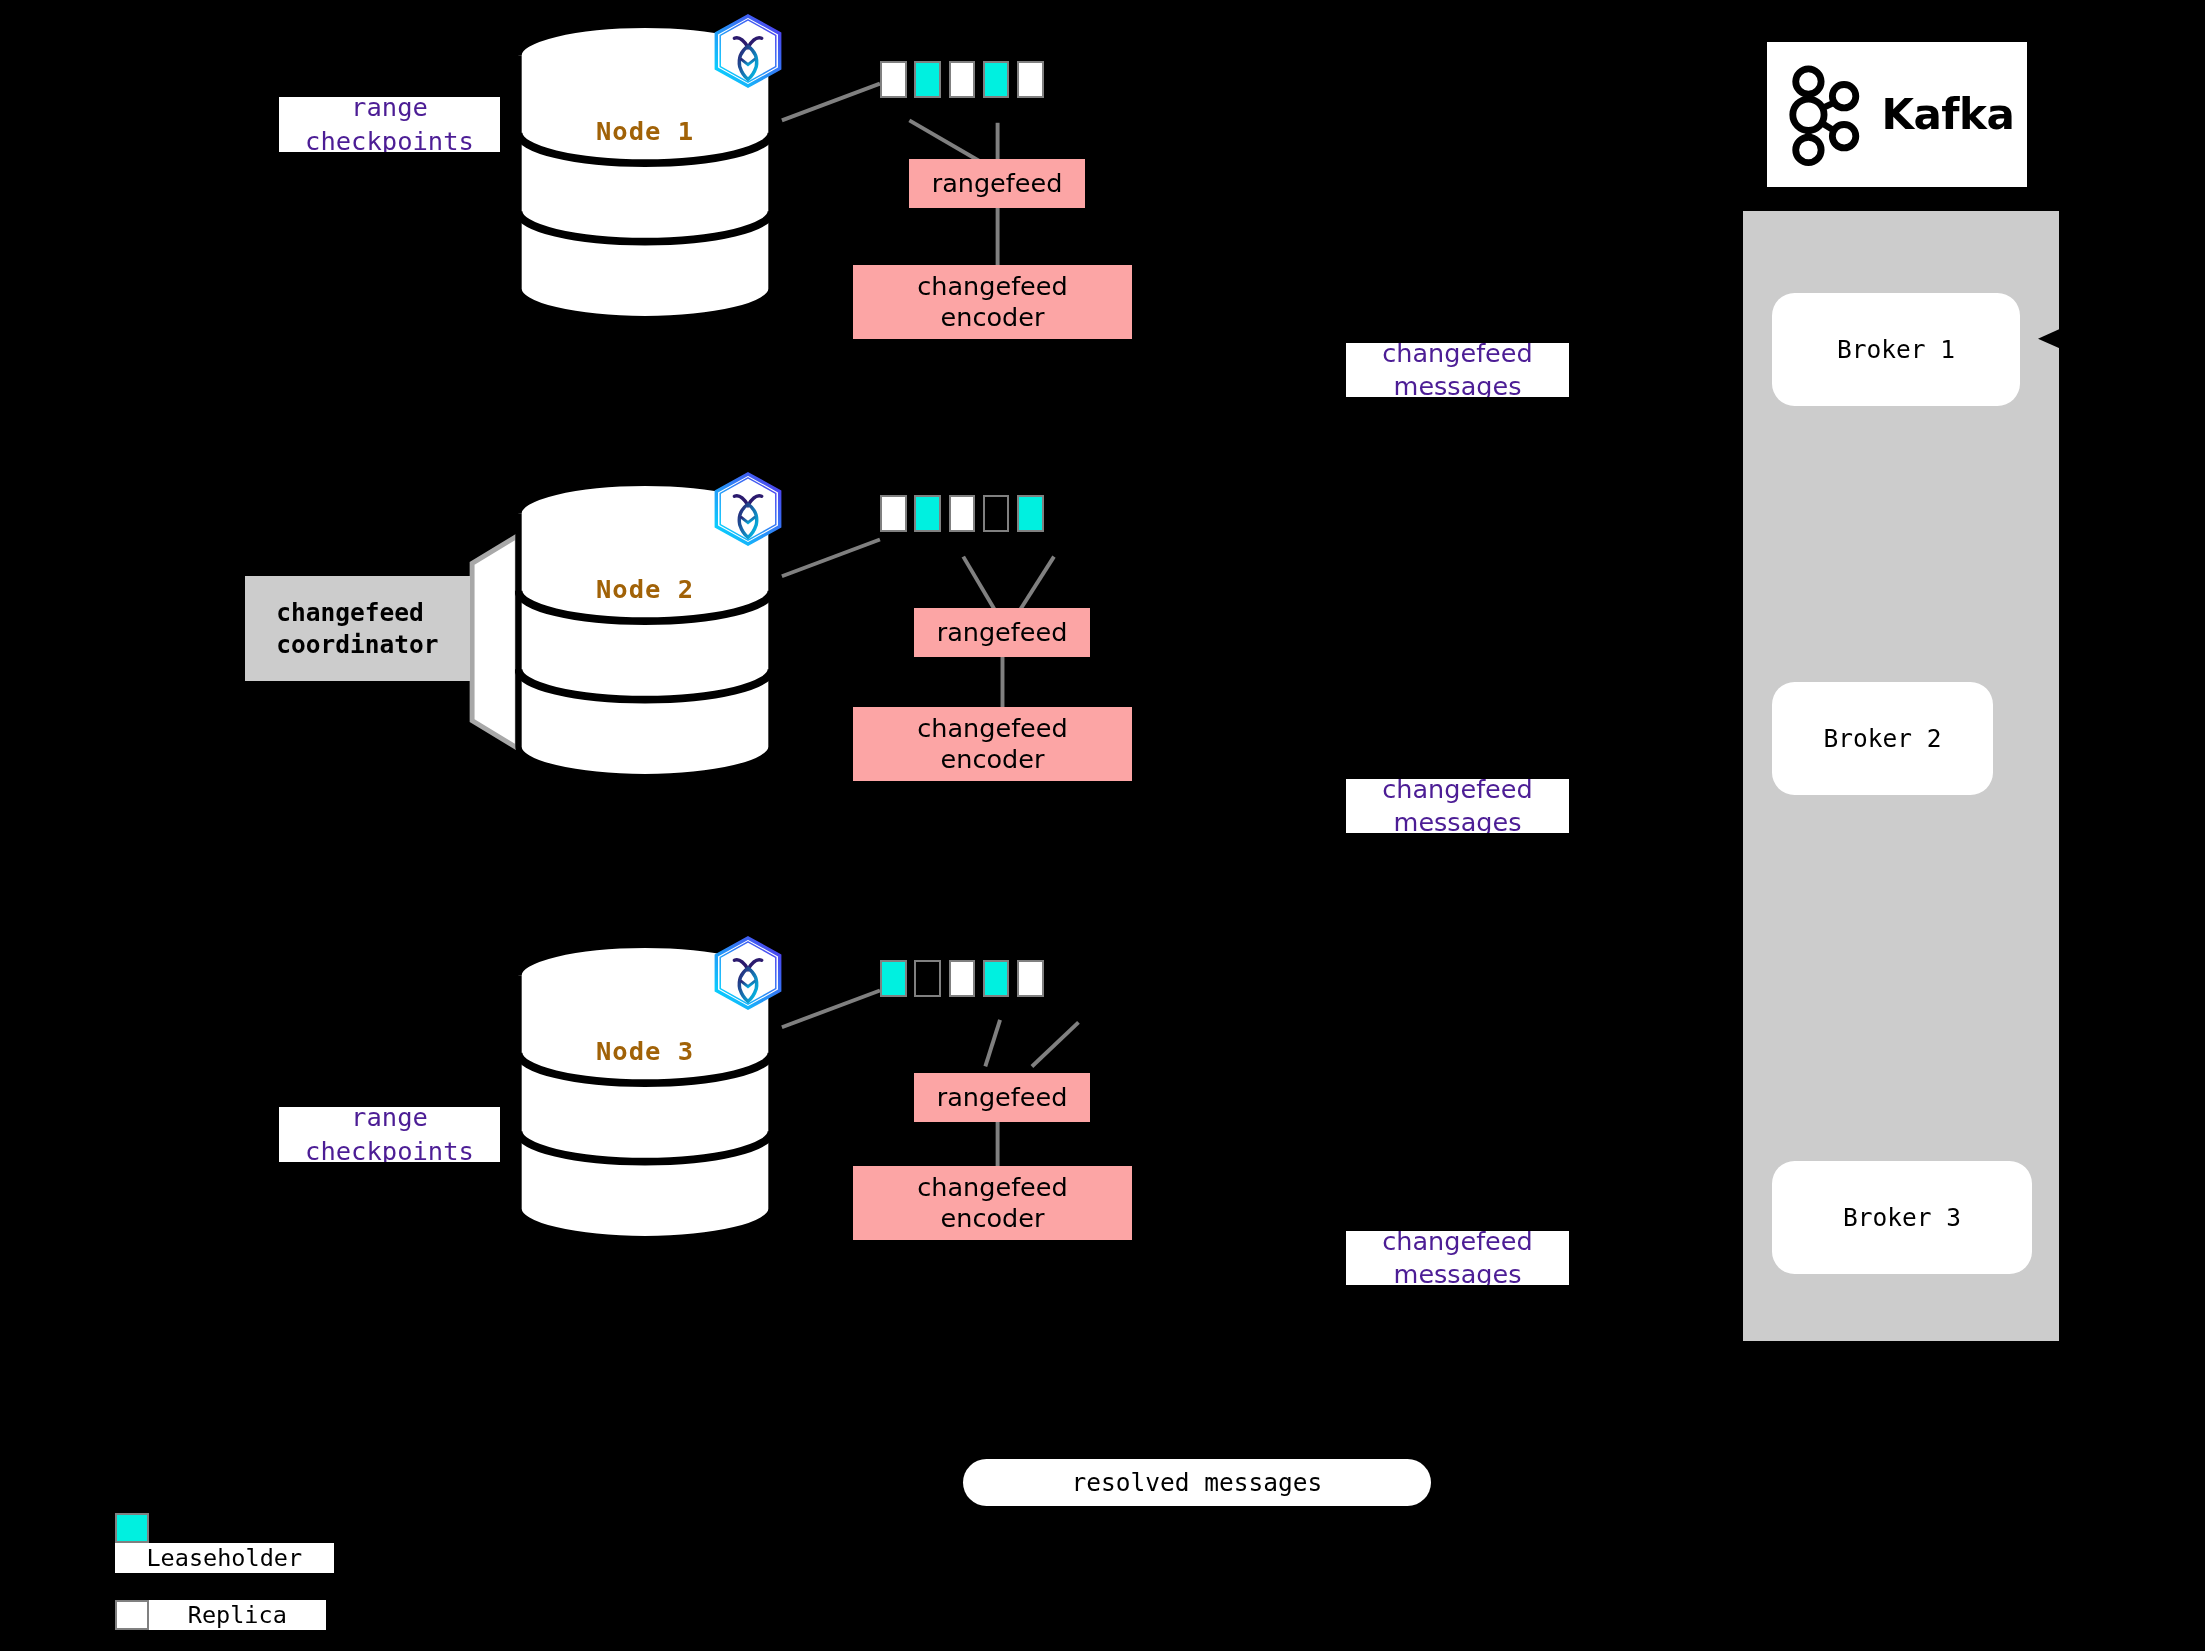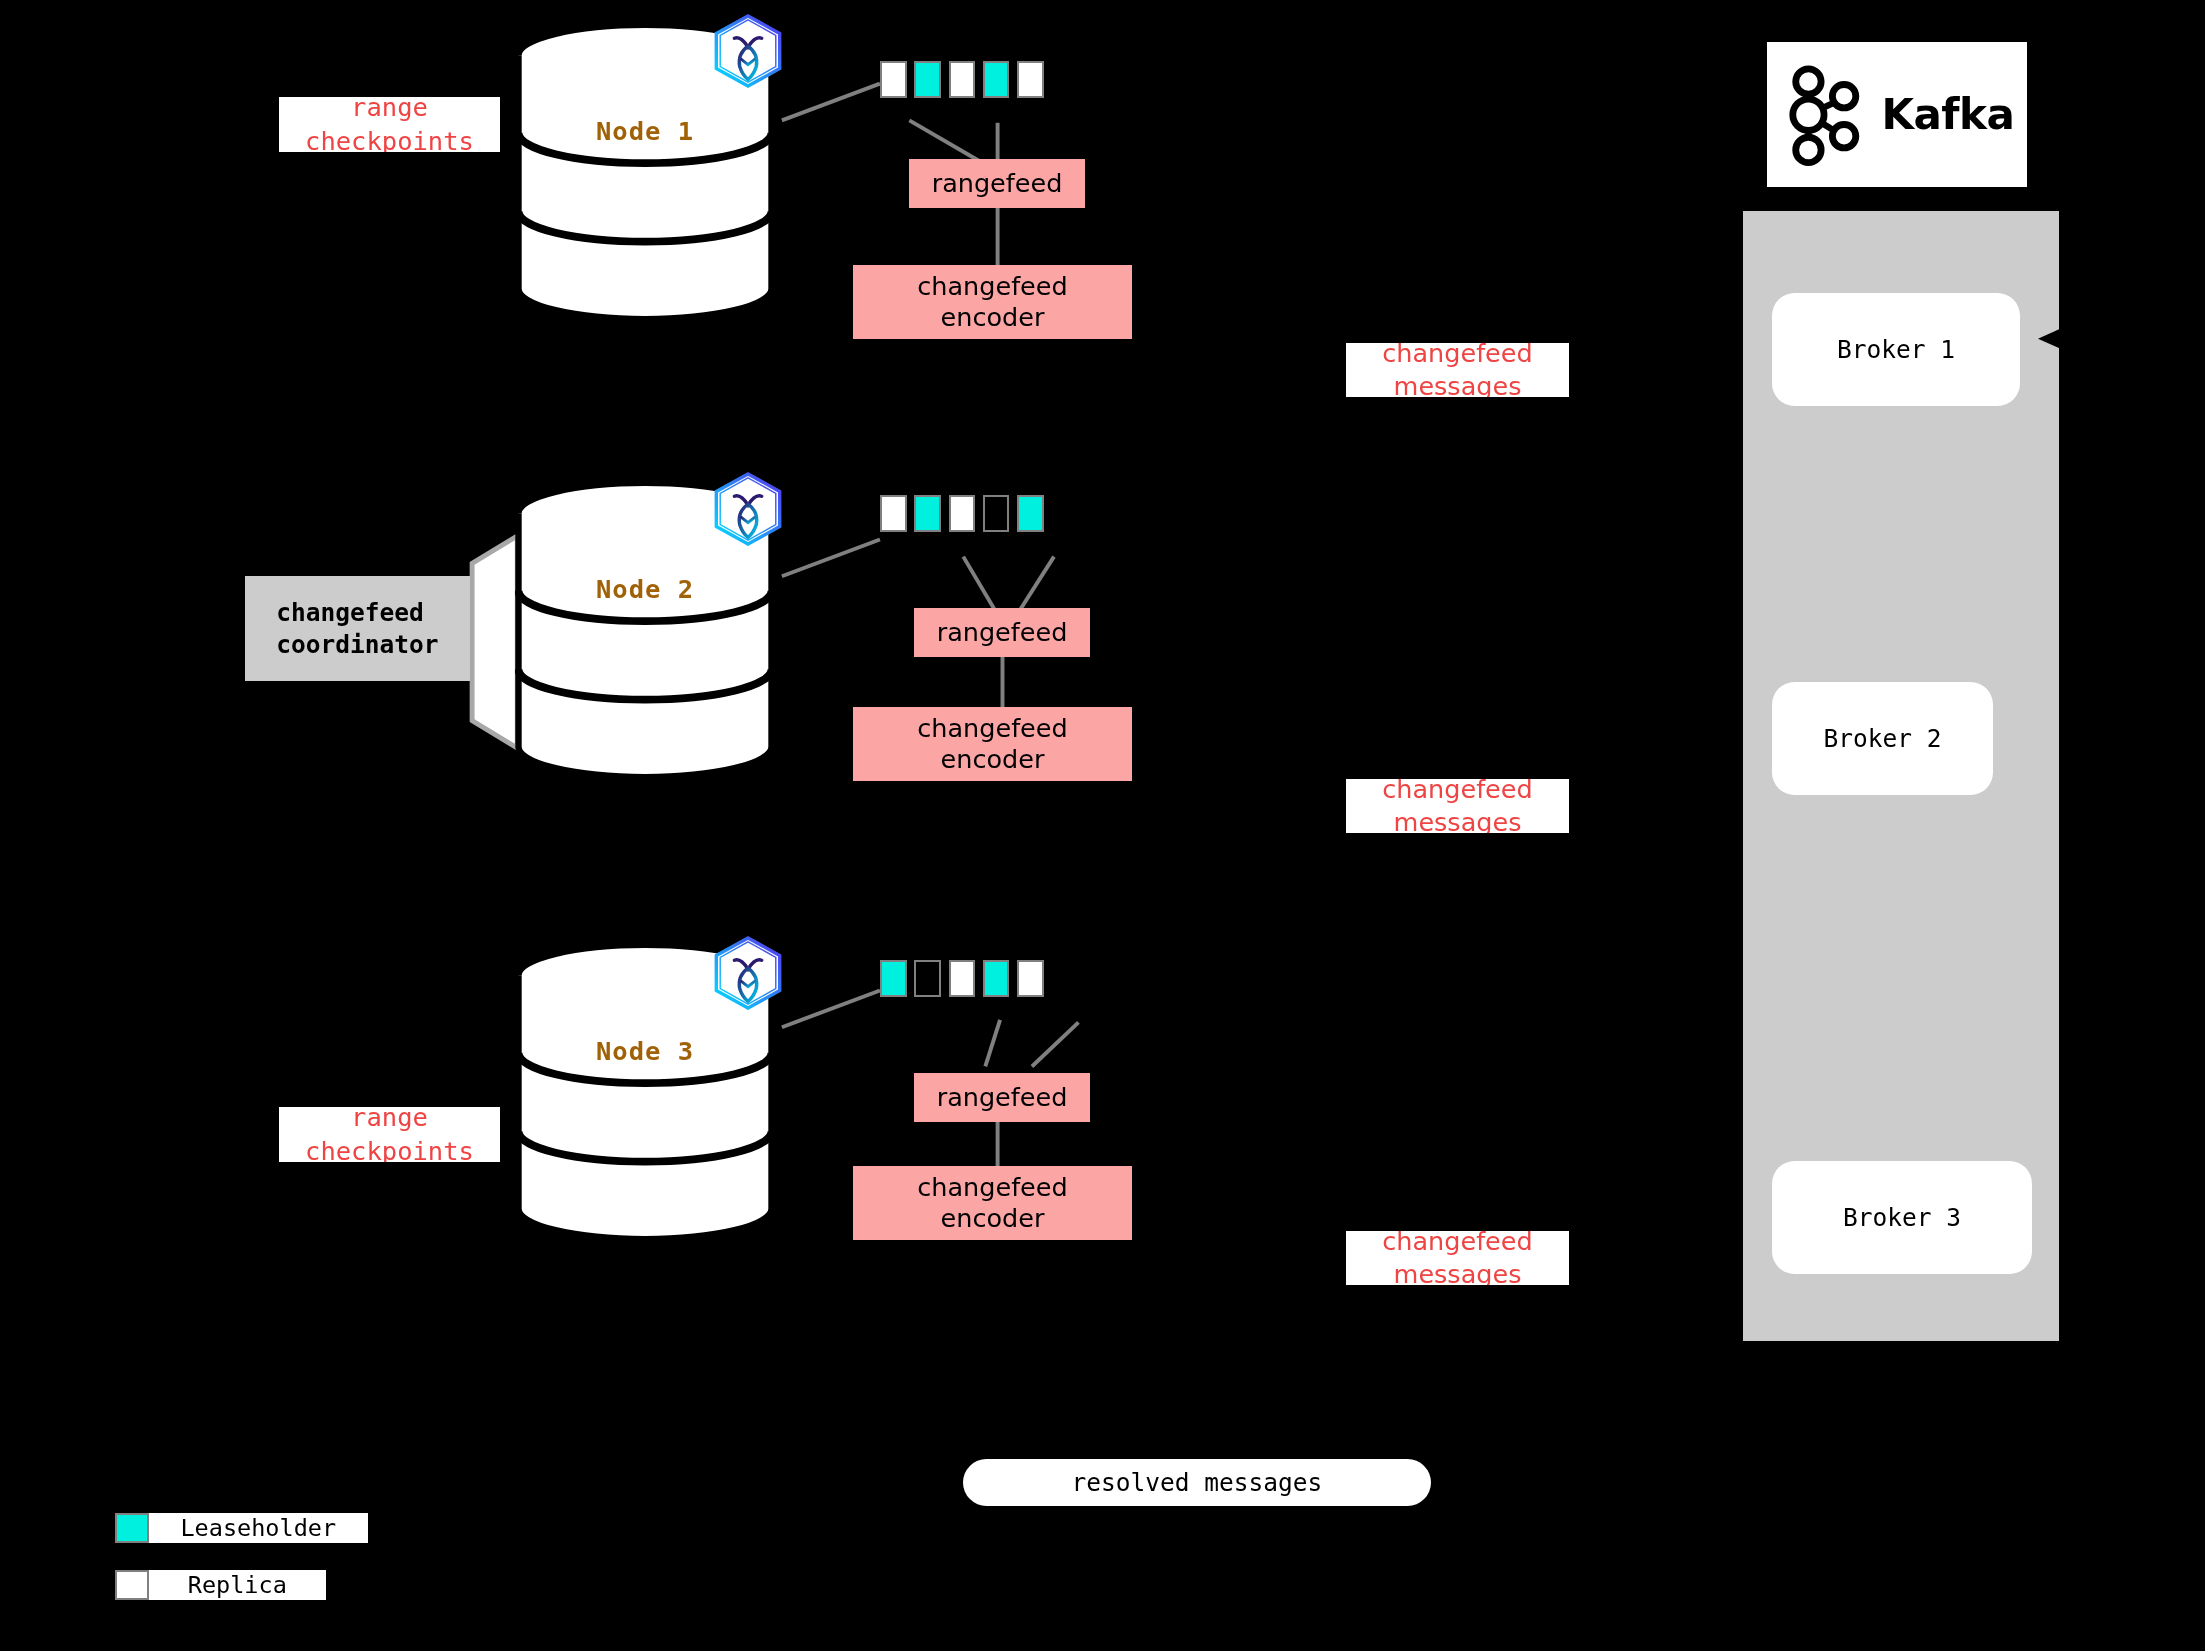--- a/index.html
+++ b/index.html
@@ -4,21 +4,21 @@
 <style>
   html,body{margin:0;padding:0;background:#000;}
   body{
     width:2205px;height:1652px;position:relative;overflow:hidden;
     font-family:"DejaVu Sans", sans-serif;
   }
   .abs{position:absolute;}
 
   
   .labelbox{
-    background:#ffffff;color:#ef4444;
+    background:#ffffff;color:#4c1d95;
     font-family:"DejaVu Sans Mono","Liberation Mono",monospace;
     display:flex;flex-direction:column;align-items:center;justify-content:center;
     line-height:1.30;overflow:hidden;text-align:center;white-space:pre;
   }
   .graybox{
     background:#fca5a5;color:#000;
     font-family:"DejaVu Sans","Liberation Sans",sans-serif;
     display:flex;flex-direction:column;align-items:center;justify-content:center;
     line-height:1.22;text-align:center;white-space:pre;
   }
@@ -294,21 +294,21 @@
 </div>
 <div class="abs broker" style="left:1772px;top:1161px;width:260px;height:113px;">
   <span>Broker 3</span>
 </div>
 
 <div class="abs pill" style="left:963px;top:1459px;width:468px;height:47px;">
   <span>resolved messages</span>
 </div>
 
 <div class="abs" style="left:115px;top:1513px;">
-  <div style="display:flex;align-items:stretch;">
+  <div style="display:flex;align-items:stretch;flex-direction:column;">
     <div class="legend-sw" style="background:#00F0E0;"></div>
     <div class="legend-txt" style="width:201px;justify-content:center;">Leaseholder</div>
   </div>
   <div style="display:flex;align-items:stretch;margin-top:26.5px;">
     <div class="legend-sw" style="background:#ffffff;"></div>
     <div class="legend-txt" style="width:159px;justify-content:center;">Replica</div>
   </div>
 </div>
 
 

